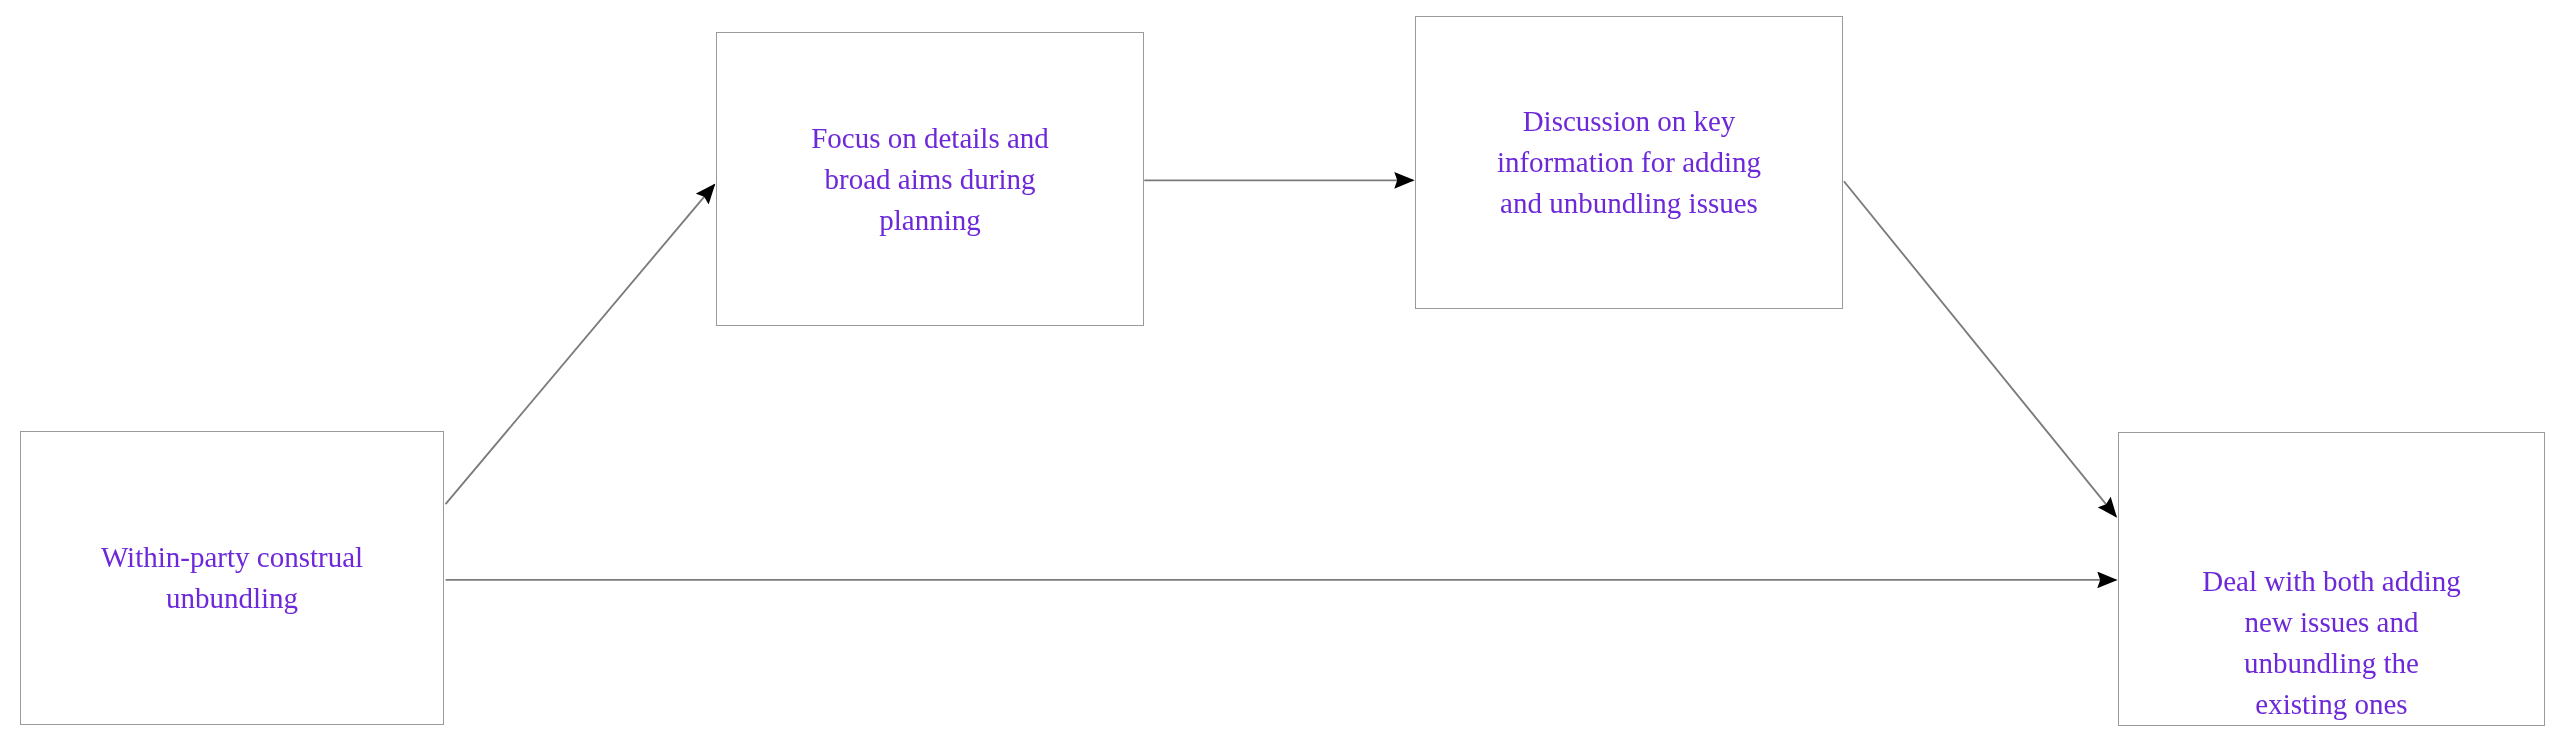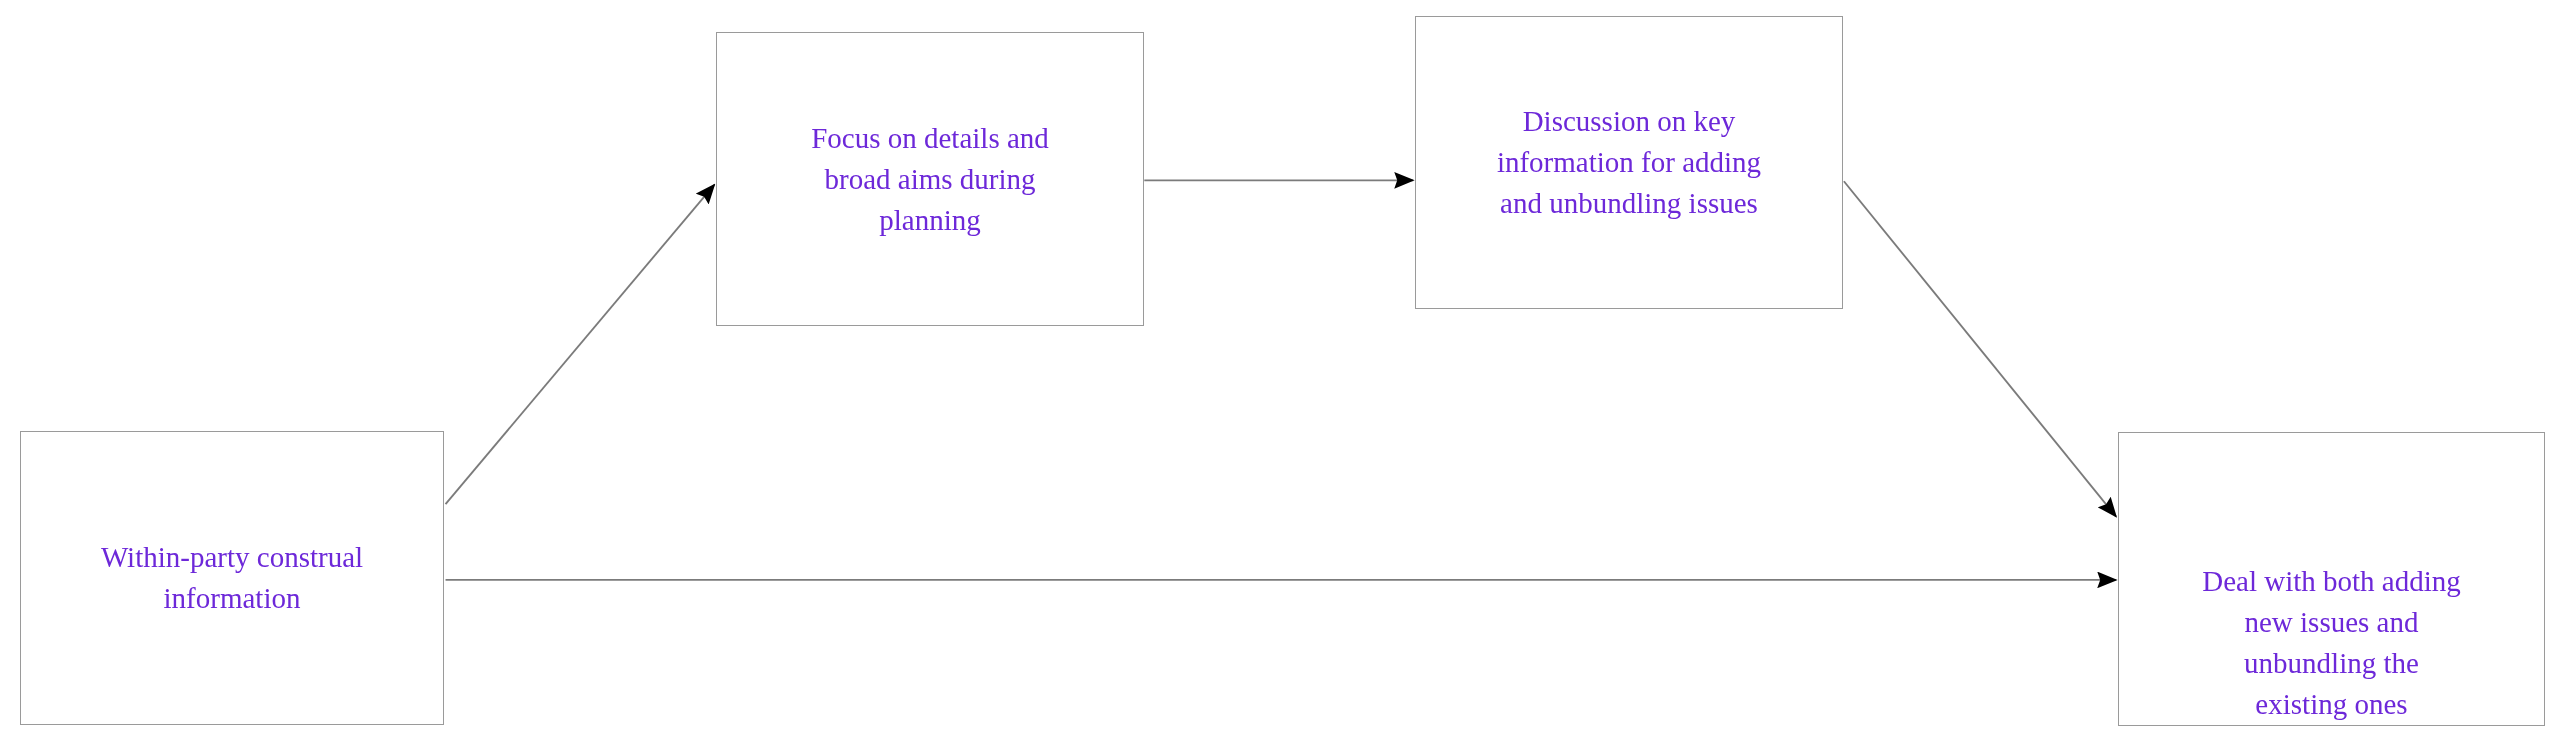--- a/index.html
+++ b/index.html
@@ -70,21 +70,21 @@
       <line x1="2187" y1="215" x2="2510" y2="613" stroke="#7b7b7b" stroke-width="2.2" marker-end="url(#arrowhead)"></line>
     </g>
 
     <g>
       <line x1="528" y1="688" x2="2510" y2="688" stroke="#7b7b7b" stroke-width="2.2" marker-end="url(#arrowhead)"></line>
     </g>
   </svg>
 
   <div class="node" id="node-1">
     <span class="node-label">Within-party construal
-information</span>
+unbundling</span>
   </div>
 
   <div class="node" id="node-2">
     <span class="node-label">Focus on details and
 broad aims during
 planning</span>
   </div>
 
   <div class="node" id="node-3">
     <span class="node-label">Discussion on key

